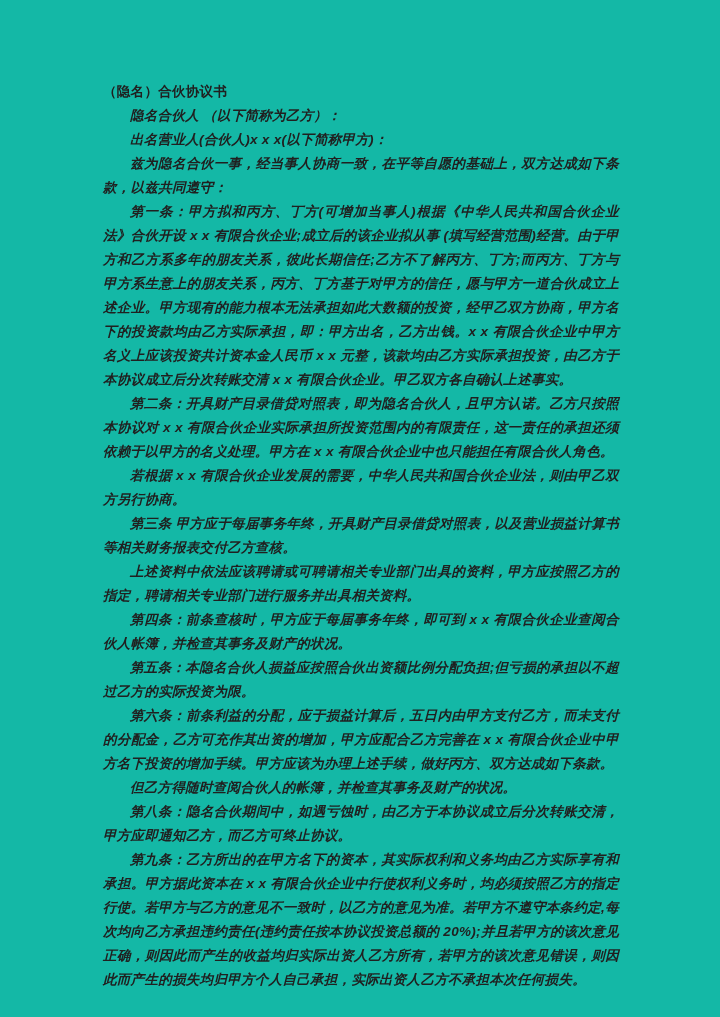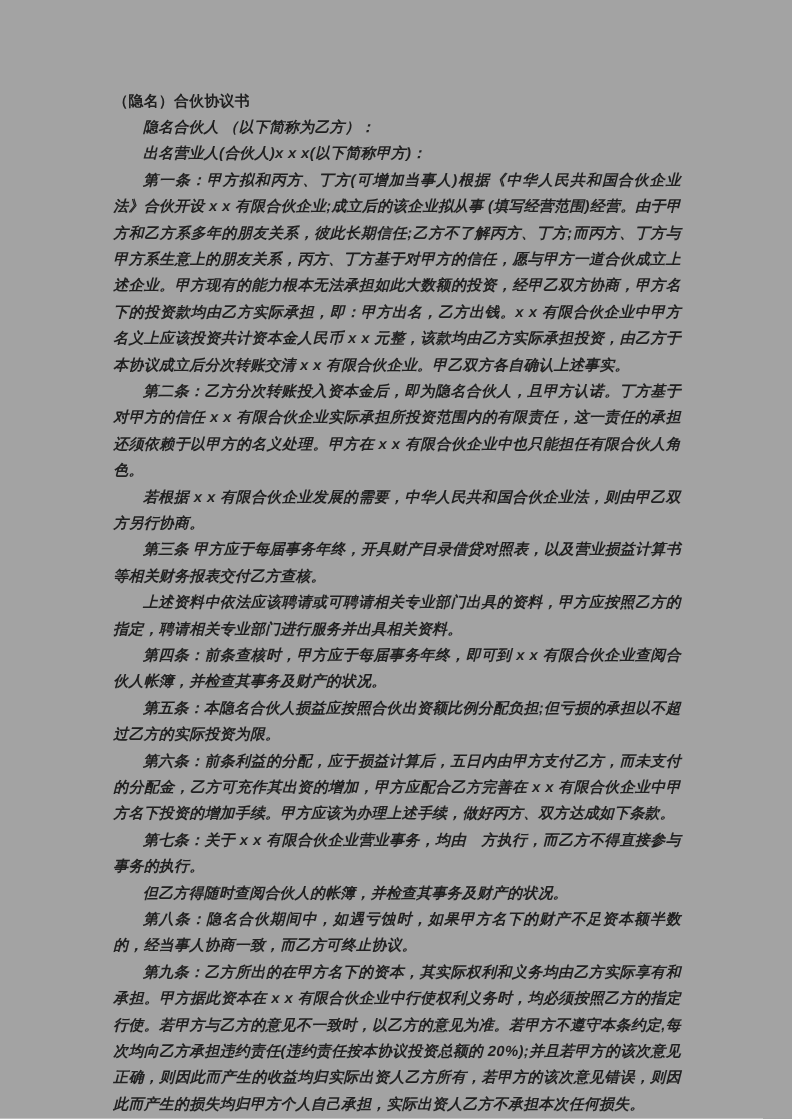--- a/index.html
+++ b/index.html
@@ -10,21 +10,21 @@
   body {
     width: 720px;
     height: 1017px;
     overflow: hidden;
   }
   .page {
     box-sizing: border-box;
     width: 720px;
     height: 1017px;
     padding: 80px 101px 20px 103px;
-    background: #a3a3a3;
+    background: #14b8a6;
   }
   .doc-title,
   .para {
     margin: 0;
     font-family: "Liberation Sans", sans-serif;
     font-size: 13.5px;
     line-height: 24px;
     font-weight: 700;
     color: #202020;
     text-align: justify;
@@ -39,26 +39,26 @@
   }
 </style>
 </head>
 <body>
 
 <div class="page">
   <p class="doc-title">（隐名）合伙协议书</p>
   <div id="paragraphs">
       <p class="para">隐名合伙人 （以下简称为乙方）：</p>
       <p class="para">出名营业人(合伙人)x x x(以下简称甲方)：</p>
+      <p class="para">兹为隐名合伙一事，经当事人协商一致，在平等自愿的基础上，双方达成如下条款，以兹共同遵守：</p>
       <p class="para">第一条：甲方拟和丙方、丁方(可增加当事人)根据《中华人民共和国合伙企业法》合伙开设 x x 有限合伙企业;成立后的该企业拟从事 (填写经营范围)经营。由于甲方和乙方系多年的朋友关系，彼此长期信任;乙方不了解丙方、丁方;而丙方、丁方与甲方系生意上的朋友关系，丙方、丁方基于对甲方的信任，愿与甲方一道合伙成立上述企业。甲方现有的能力根本无法承担如此大数额的投资，经甲乙双方协商，甲方名下的投资款均由乙方实际承担，即：甲方出名，乙方出钱。x x 有限合伙企业中甲方名义上应该投资共计资本金人民币 x x 元整，该款均由乙方实际承担投资，由乙方于本协议成立后分次转账交清 x x 有限合伙企业。甲乙双方各自确认上述事实。</p>
-      <p class="para">第二条：乙方分次转账投入资本金后，即为隐名合伙人，且甲方认诺。丁方基于对甲方的信任 x x 有限合伙企业实际承担所投资范围内的有限责任，这一责任的承担还须依赖于以甲方的名义处理。甲方在 x x 有限合伙企业中也只能担任有限合伙人角色。</p>
+      <p class="para">第二条：开具财产目录借贷对照表，即为隐名合伙人，且甲方认诺。乙方只按照本协议对 x x 有限合伙企业实际承担所投资范围内的有限责任，这一责任的承担还须依赖于以甲方的名义处理。甲方在 x x 有限合伙企业中也只能担任有限合伙人角色。</p>
       <p class="para">若根据 x x 有限合伙企业发展的需要，中华人民共和国合伙企业法，则由甲乙双方另行协商。</p>
       <p class="para">第三条 甲方应于每届事务年终，开具财产目录借贷对照表，以及营业损益计算书等相关财务报表交付乙方查核。</p>
       <p class="para">上述资料中依法应该聘请或可聘请相关专业部门出具的资料，甲方应按照乙方的指定，聘请相关专业部门进行服务并出具相关资料。</p>
       <p class="para">第四条：前条查核时，甲方应于每届事务年终，即可到 x x 有限合伙企业查阅合伙人帐簿，并检查其事务及财产的状况。</p>
       <p class="para">第五条：本隐名合伙人损益应按照合伙出资额比例分配负担;但亏损的承担以不超过乙方的实际投资为限。</p>
       <p class="para">第六条：前条利益的分配，应于损益计算后，五日内由甲方支付乙方，而未支付的分配金，乙方可充作其出资的增加，甲方应配合乙方完善在 x x 有限合伙企业中甲方名下投资的增加手续。甲方应该为办理上述手续，做好丙方、双方达成如下条款。</p>
-      <p class="para">第七条：关于 x x 有限合伙企业营业事务，均由　方执行，而乙方不得直接参与事务的执行。</p>
       <p class="para">但乙方得随时查阅合伙人的帐簿，并检查其事务及财产的状况。</p>
-      <p class="para">第八条：隐名合伙期间中，如遇亏蚀时，如果甲方名下的财产不足资本额半数的，经当事人协商一致，而乙方可终止协议。</p>
+      <p class="para">第八条：隐名合伙期间中，如遇亏蚀时，由乙方于本协议成立后分次转账交清，甲方应即通知乙方，而乙方可终止协议。</p>
       <p class="para">第九条：乙方所出的在甲方名下的资本，其实际权利和义务均由乙方实际享有和承担。甲方据此资本在 x x 有限合伙企业中行使权利义务时，均必须按照乙方的指定行使。若甲方与乙方的意见不一致时，以乙方的意见为准。若甲方不遵守本条约定,每次均向乙方承担违约责任(违约责任按本协议投资总额的 20%);并且若甲方的该次意见正确，则因此而产生的收益均归实际出资人乙方所有，若甲方的该次意见错误，则因此而产生的损失均归甲方个人自己承担，实际出资人乙方不承担本次任何损失。</p>
     </div>
 </div>
 
 </body></html>

